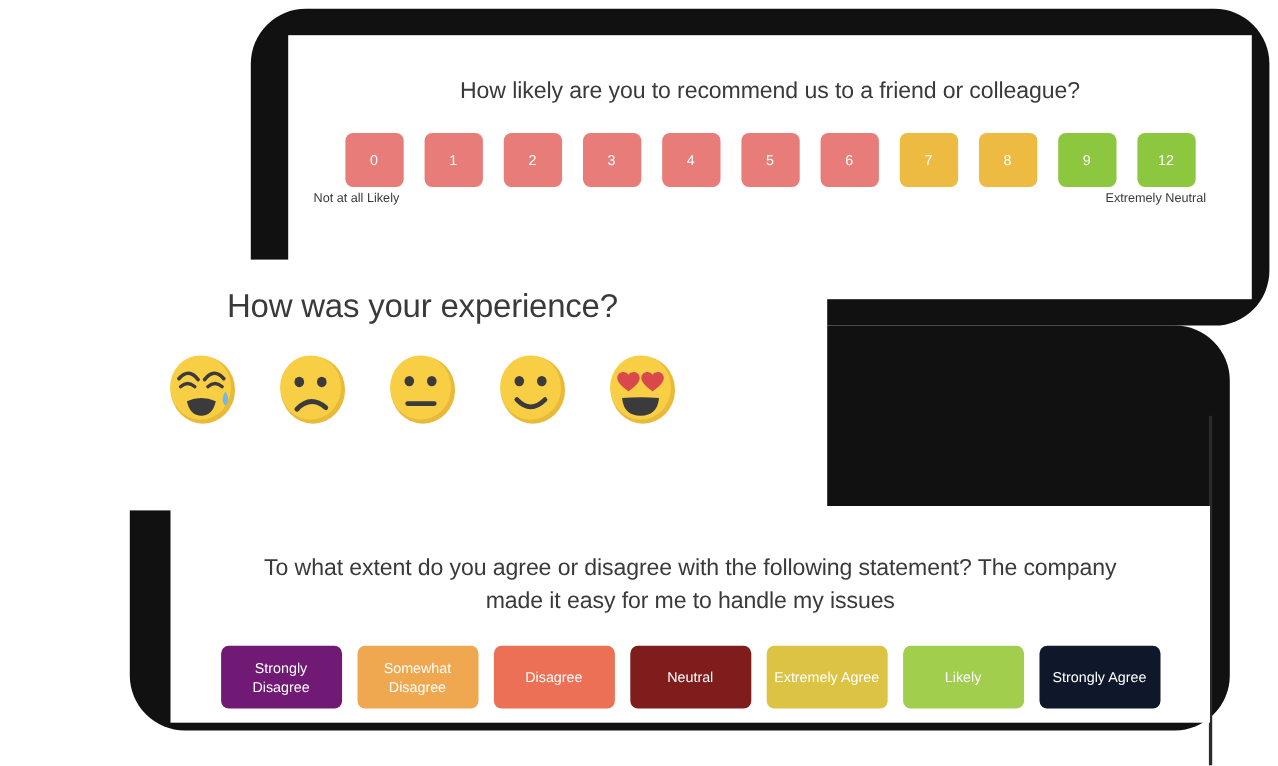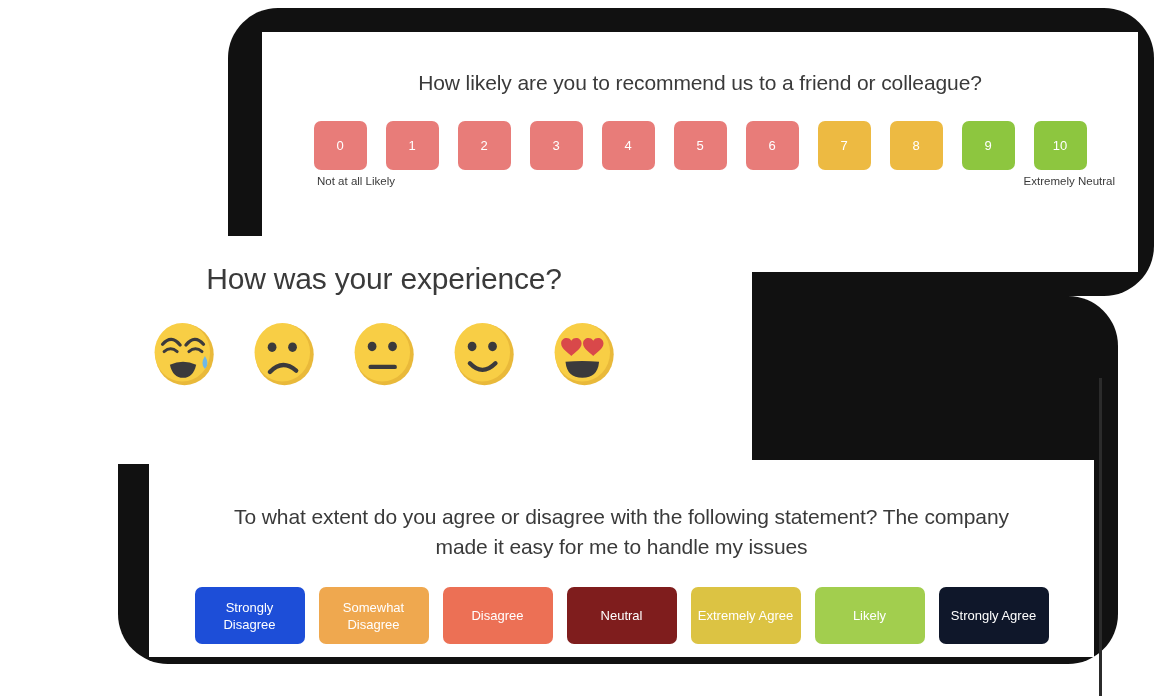--- a/index.html
+++ b/index.html
@@ -74,21 +74,21 @@
     color: #ffffff;
     font-size: 13px;
     cursor: pointer;
   }
   .nps-caption {
     position: absolute;
     top: 53px;
     left: 50%;
     transform: translateX(-50%);
     width: 110px;
-    text-align: right;
+    text-align: left;
     font-size: 11.5px;
     color: #3a3a3a;
     line-height: 15px;
   }
 
   
   #card-emoji {
     left: 16px;
     top: 236px;
     width: 736px;
@@ -110,21 +110,21 @@
   .emoji-btn {
     width: 73px;
     height: 73px;
     cursor: pointer;
     line-height: 0;
   }
   .emoji-btn svg { display: block; }
 
   
   #card-likert {
-    left: 149px;
+    left: 155px;
     top: 460px;
     width: 945px;
     height: 197px;
   }
   #card-likert .q-title {
     text-align: center;
     font-size: 21px;
     color: #3a3a3a;
     line-height: 30px;
     margin: 42px auto 0;
@@ -213,21 +213,21 @@
             <span>8</span>
           </div>
       </div>
       <div class="nps-cell">
         <div class="nps-box" style="background:#8DC63F">
             <span>9</span>
           </div>
       </div>
       <div class="nps-cell">
         <div class="nps-box" style="background:#8DC63F">
-            <span>10</span>
+            <span>12</span>
           </div>
         <div class="nps-caption">Extremely Neutral</div>
       </div>
     </div>
   </div>
 
   <div class="card" id="card-emoji">
     <div class="q-title">How was your experience?</div>
 
     <div class="emoji-row">
@@ -285,21 +285,21 @@
         </svg>
       </div>
 
     </div>
   </div>
 
   <div class="card" id="card-likert">
     <div class="q-title">To what extent do you agree or disagree with the following statement? The company made it easy for me to handle my issues</div>
 
     <div class="likert-row">
-      <div class="likert-box" style="background:#1d4ed8">
+      <div class="likert-box" style="background:#701a75">
           <span>Strongly Disagree</span>
         </div>
       <div class="likert-box" style="background:#EFA84F">
           <span>Somewhat Disagree</span>
         </div>
       <div class="likert-box" style="background:#EC7055">
           <span>Disagree</span>
         </div>
       <div class="likert-box" style="background:#7f1d1d">
           <span>Neutral</span>

